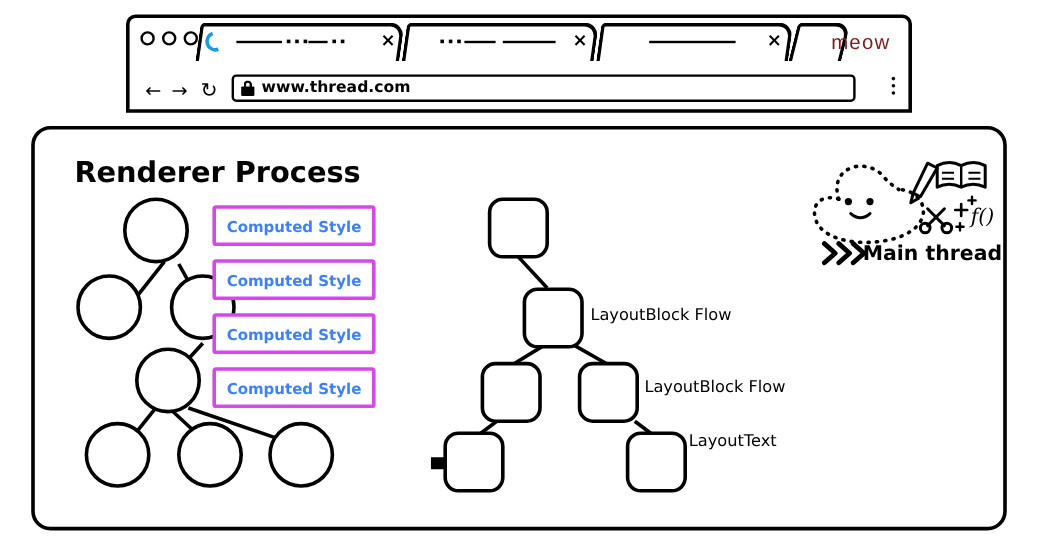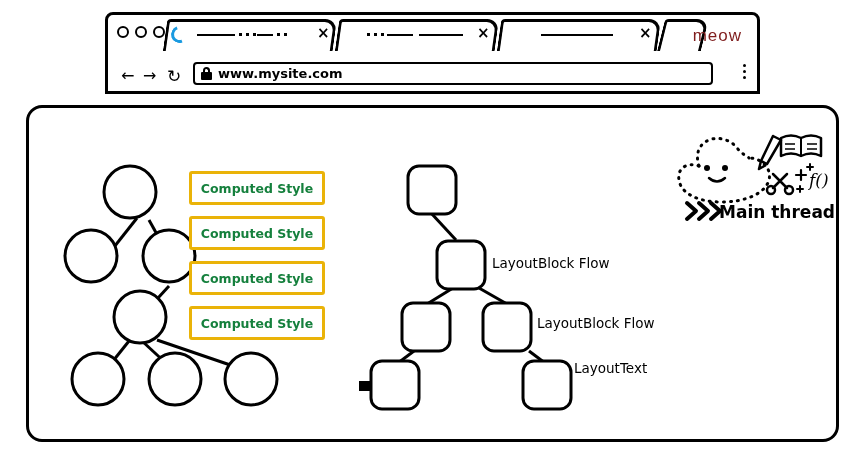--- a/index.html
+++ b/index.html
@@ -231,32 +231,31 @@
   .main-thread-label {
     position: absolute;
     left: 690px;
     top: 94px;
     font-size: 17px;
     font-weight: 700;
     color: #000;
   }
   .style-box {
     position: absolute;
-    border: 3px solid #eab308;
+    border: 3px solid #d946ef;
     border-radius: 3px;
     box-sizing: border-box;
     background: #fff;
     display: flex;
     align-items: center;
     justify-content: center;
     font-size: 12.5px;
     font-weight: 700;
-    color: #15803d;
+    color: #3b82f6;
     z-index: 5;
-    margin-left: 12px;
   }
 
   
   .big-arrow {
     position: absolute;
     left: 330px;
     top: 265px;
     width: 52px;
     height: 26px;
   }
@@ -338,32 +337,33 @@
     <div class="toolbar">
       <div class="navicon back">←</div>
       <div class="navicon fwd">→</div>
       <div class="navicon reload">↻</div>
 
       <div class="urlbar">
         <span class="lock">
           <span class="shackle"></span>
             <span class="body"></span>
         </span>
-        <span class="url-text">www.mysite.com</span>
+        <span class="url-text">www.thread.com</span>
       </div>
 
       <div class="kebab">
           <i></i>
           <i></i>
           <i></i>
         </div>
     </div>
   </div>
 
   <div class="panel">
+    <div class="panel-title">Renderer Process</div>
     <div class="main-thread-label">Main thread</div>
 
     <svg class="cat" viewBox="0 0 160 90">
       <path d="M30,38 C18,34 8,40 10,52 C12,66 30,74 52,74 C76,74 96,66 100,52 C103,40 92,30 80,30" fill="none" stroke="#000" stroke-width="3" stroke-linecap="round" stroke-dasharray="1 6"></path>
       <path d="M30,38 C26,26 30,16 40,12 C50,8 62,12 68,20 C74,27 78,28 80,30" fill="none" stroke="#000" stroke-width="3" stroke-linecap="round" stroke-dasharray="1 6"></path>
       <circle cx="38" cy="40" r="3" fill="#000"></circle>
       <circle cx="56" cy="40" r="3" fill="#000"></circle>
       <path d="M40,50 q8,7 16,0" fill="none" stroke="#000" stroke-width="2.5" stroke-linecap="round"></path>
 
       <path d="M112,10 q10,-5 20,0 q10,-5 20,0 l0,18 q-10,-5 -20,0 q-10,-5 -20,0 z" fill="none" stroke="#000" stroke-width="2.5" stroke-linejoin="round"></path>

